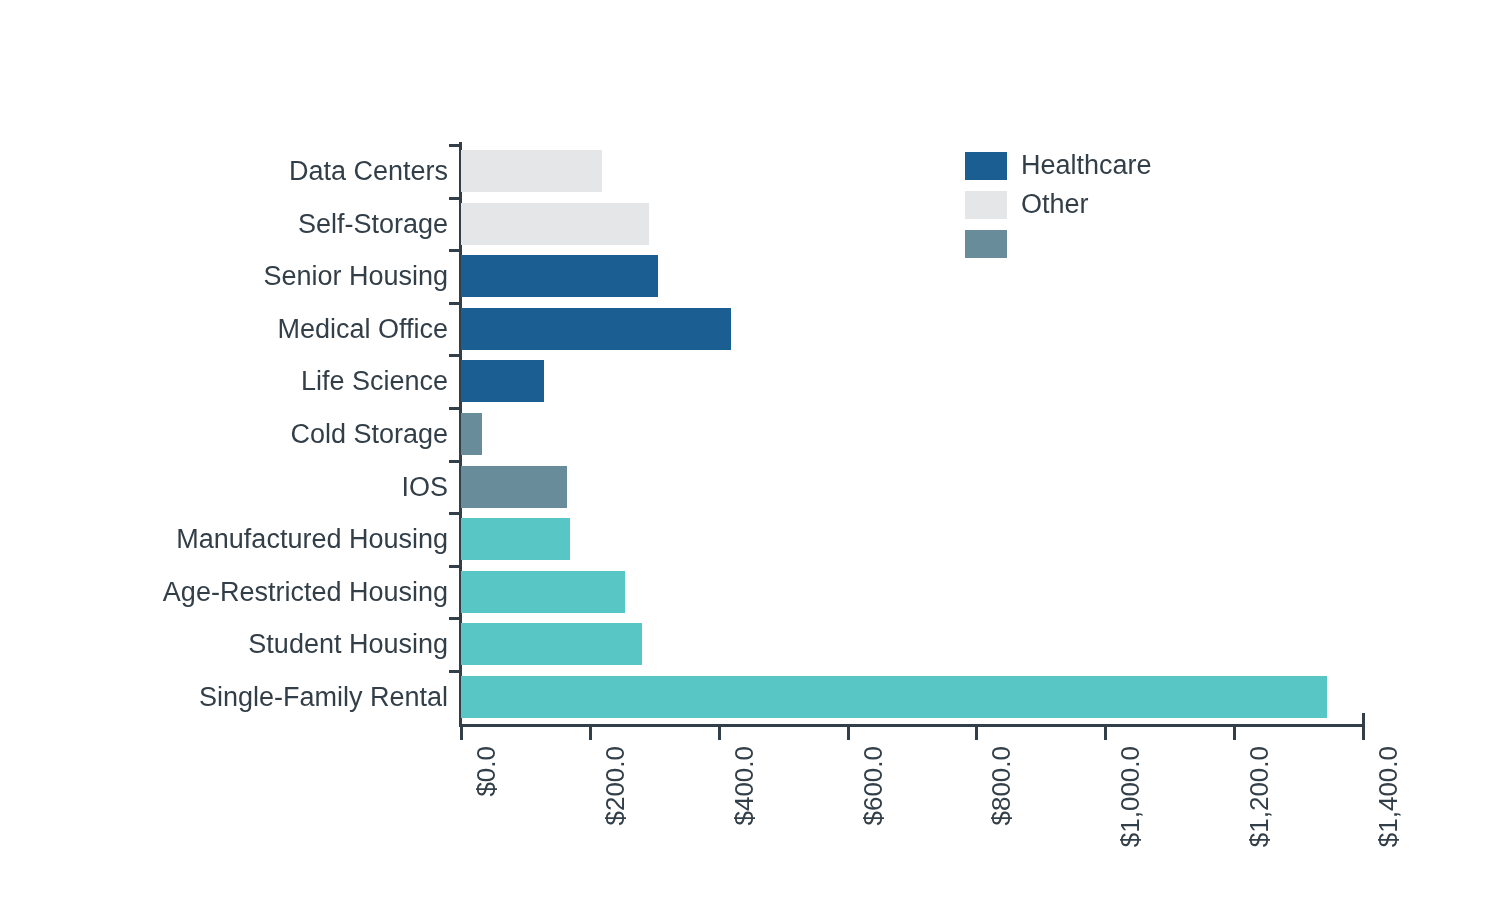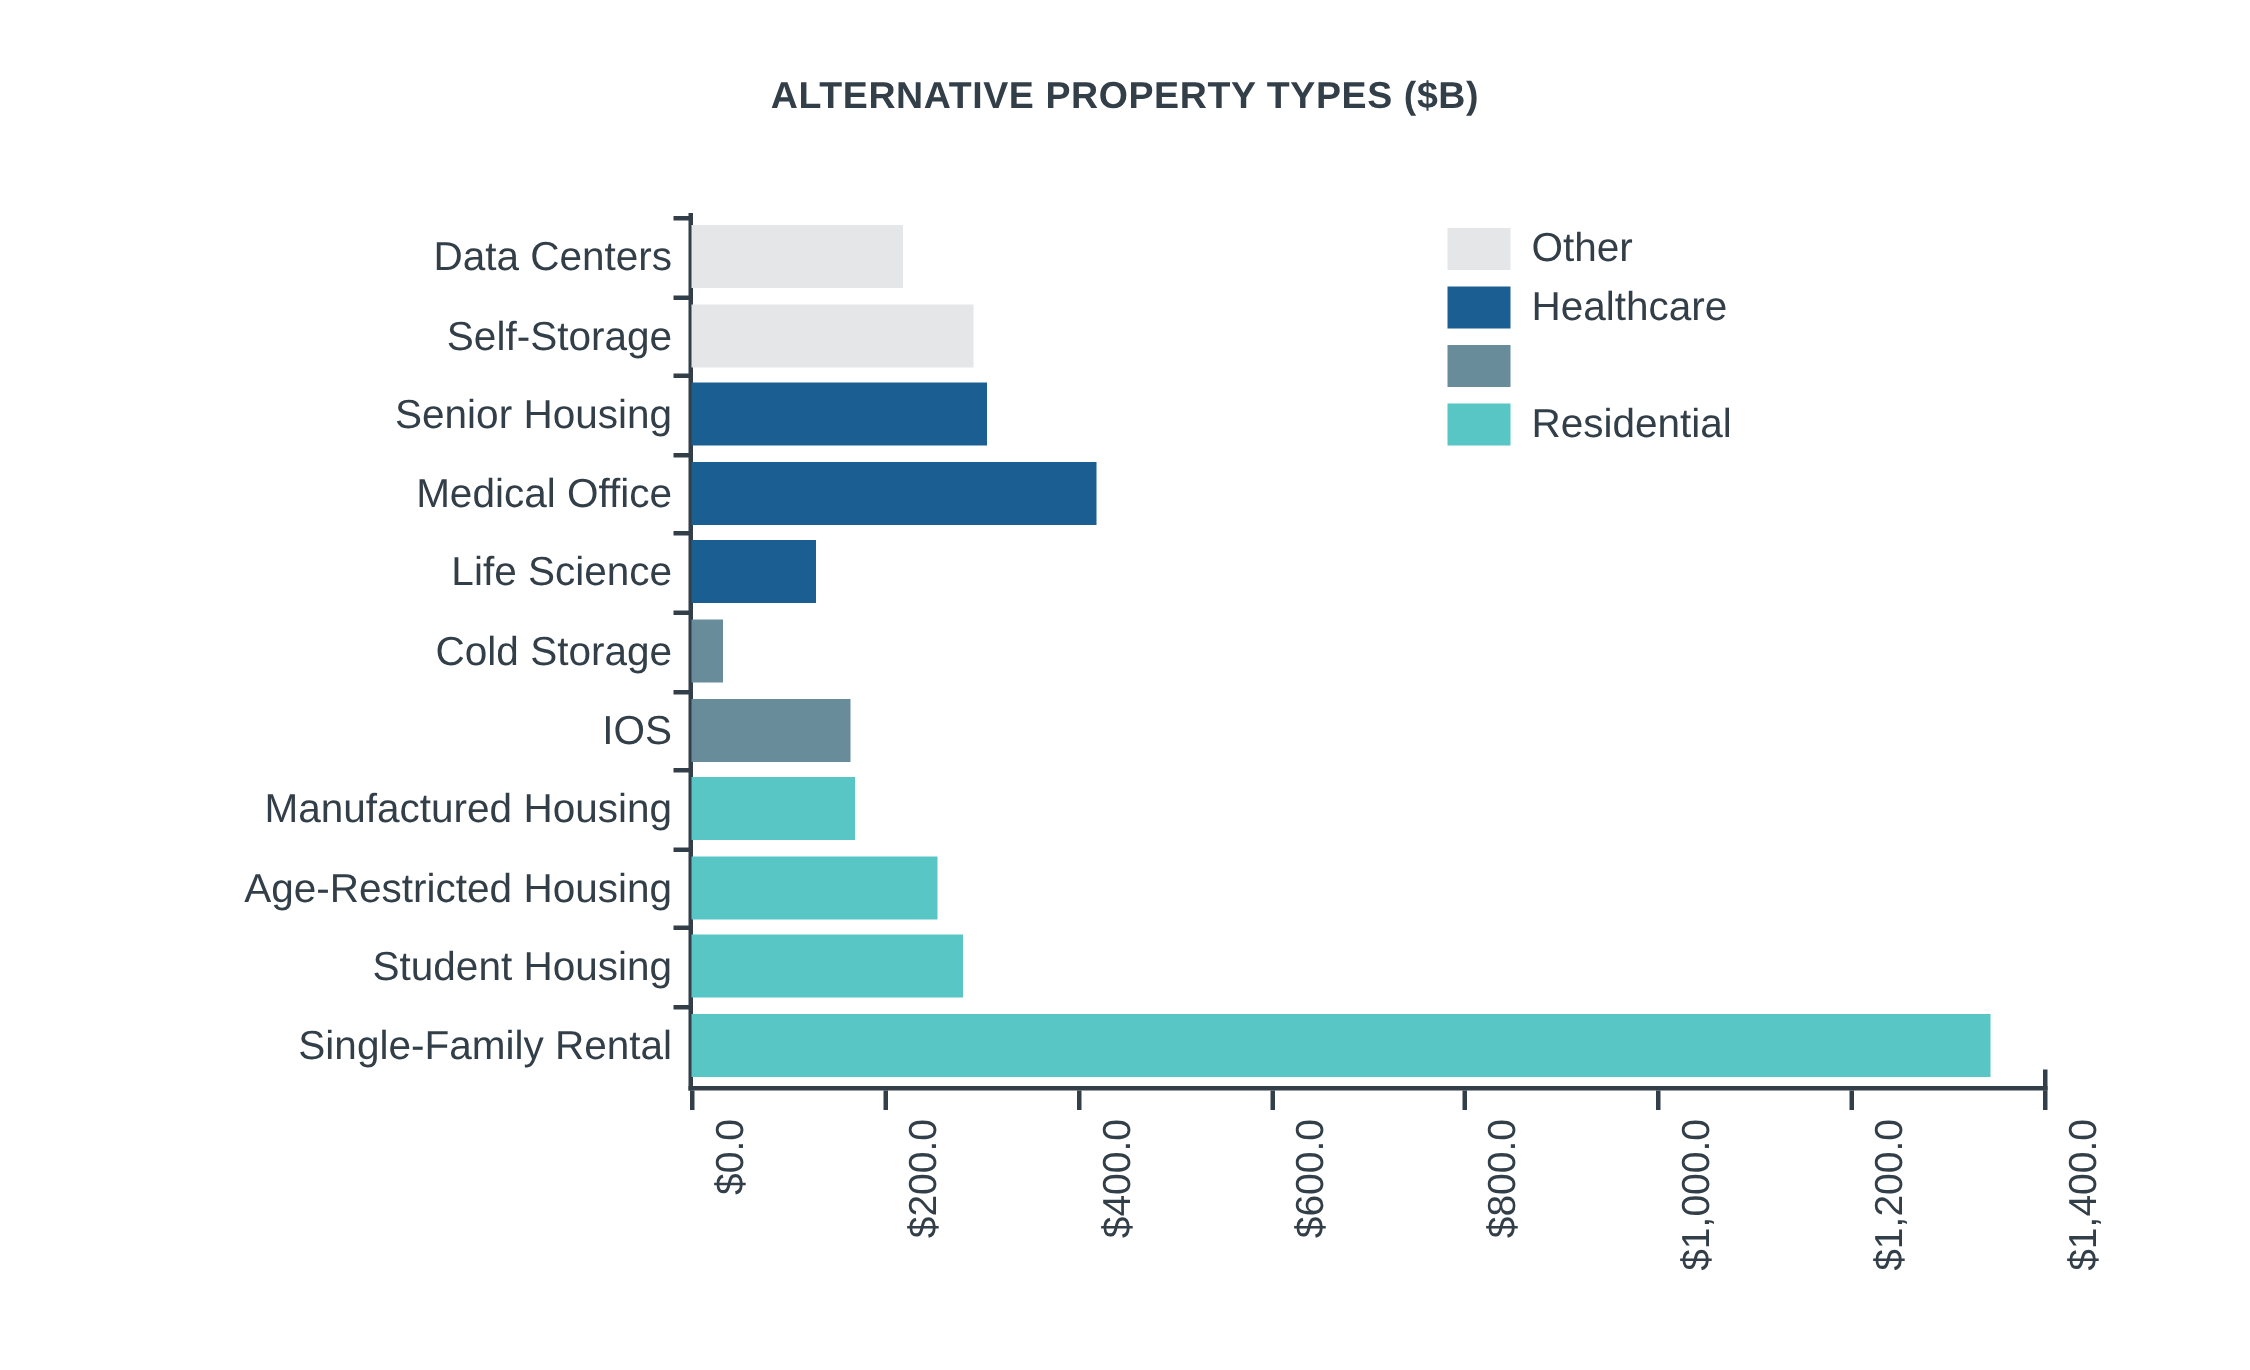--- a/index.html
+++ b/index.html
@@ -149,21 +149,20 @@
     font-size: 27px;
     color: #333f48;
     white-space: nowrap;
   }
 </style>
 </head>
 <body>
 
 <div id="chart-root">
 
-  <div id="chart-title">ALTERNATIVE PROPERTY TYPES ($B)</div>
 
   <div id="value-axis-line"></div>
   <div id="category-axis-line"></div>
   <div id="axis-end-cap"></div>
 
   <div id="ycat-ticks">
       <div class="ycat-tick" style="top: 144px;"></div>
       <div class="ycat-tick" style="top: 196.6px;"></div>
       <div class="ycat-tick" style="top: 249.2px;"></div>
       <div class="ycat-tick" style="top: 301.8px;"></div>
@@ -255,29 +254,25 @@
         <div class="xtick-label">$1,200.0</div>
       </div>
       <div class="xtick-mark" style="left: 1362px;"></div>
       <div class="xtick-label-wrap" style="left: 1373px;">
         <div class="xtick-label">$1,400.0</div>
       </div>
     </div>
 
   <div id="legend">
       <div class="legend-item">
+        <span class="legend-swatch" style="background: rgb(27, 94, 146);"></span>
+        <span class="legend-label">Healthcare</span>
+      </div>
+      <div class="legend-item">
         <span class="legend-swatch" style="background: rgb(228, 230, 231);"></span>
         <span class="legend-label">Other</span>
       </div>
       <div class="legend-item">
-        <span class="legend-swatch" style="background: rgb(27, 94, 146);"></span>
-        <span class="legend-label">Healthcare</span>
-      </div>
-      <div class="legend-item">
         <span class="legend-swatch" style="background: rgb(105, 140, 155);"></span>
       </div>
-      <div class="legend-item">
-        <span class="legend-swatch" style="background: rgb(89, 198, 198);"></span>
-        <span class="legend-label">Residential</span>
-      </div>
     </div>
 
 </div>
 
 </body></html>

